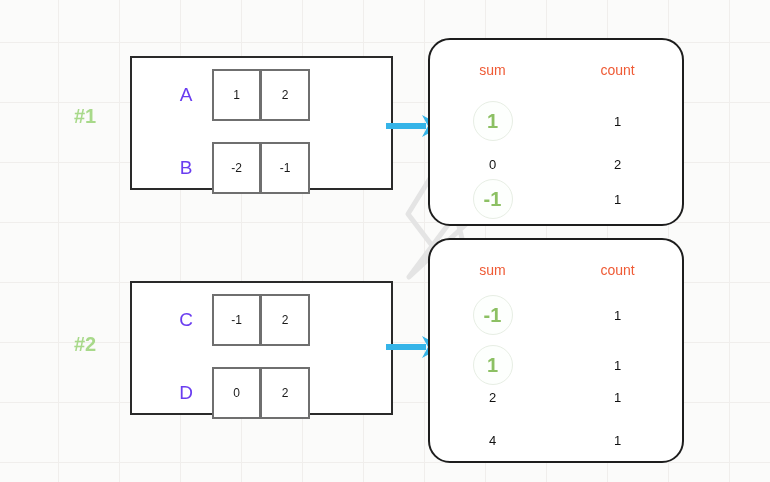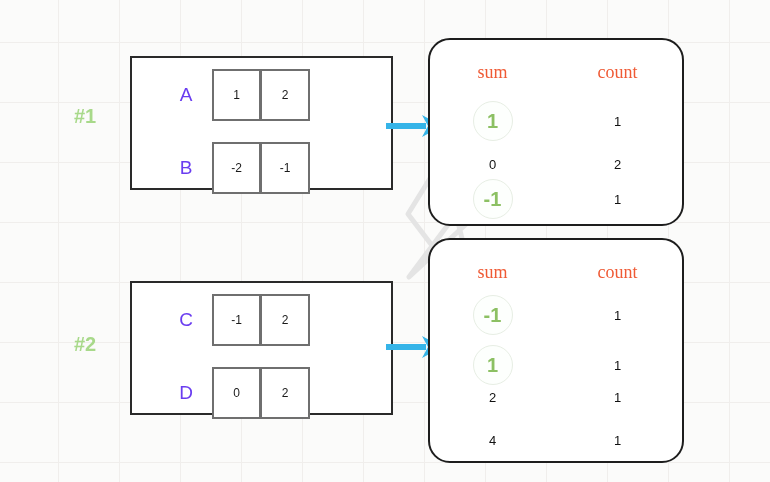--- a/index.html
+++ b/index.html
@@ -98,24 +98,23 @@
   #panel-1 { left: 428px; top: 38px;  width: 256px; height: 188px; }
   #panel-2 { left: 428px; top: 238px; width: 256px; height: 225px; }
 
   .panel-head {
     position: absolute;
     top: 22px;
     width: 100%;
     display: flex;
   }
   .col-head {
-    font-size: 18px;
+    font-size: 14px;
     color: #ef5a35;
     text-align: center;
-    font-family: Liberation Serif, serif;
   }
   .col-head.sum   { width: 125px; }
   .col-head.count { width: 125px; }
 
   .panel-row {
     position: absolute;
     width: 100%;
     display: flex;
     align-items: center;
   }

